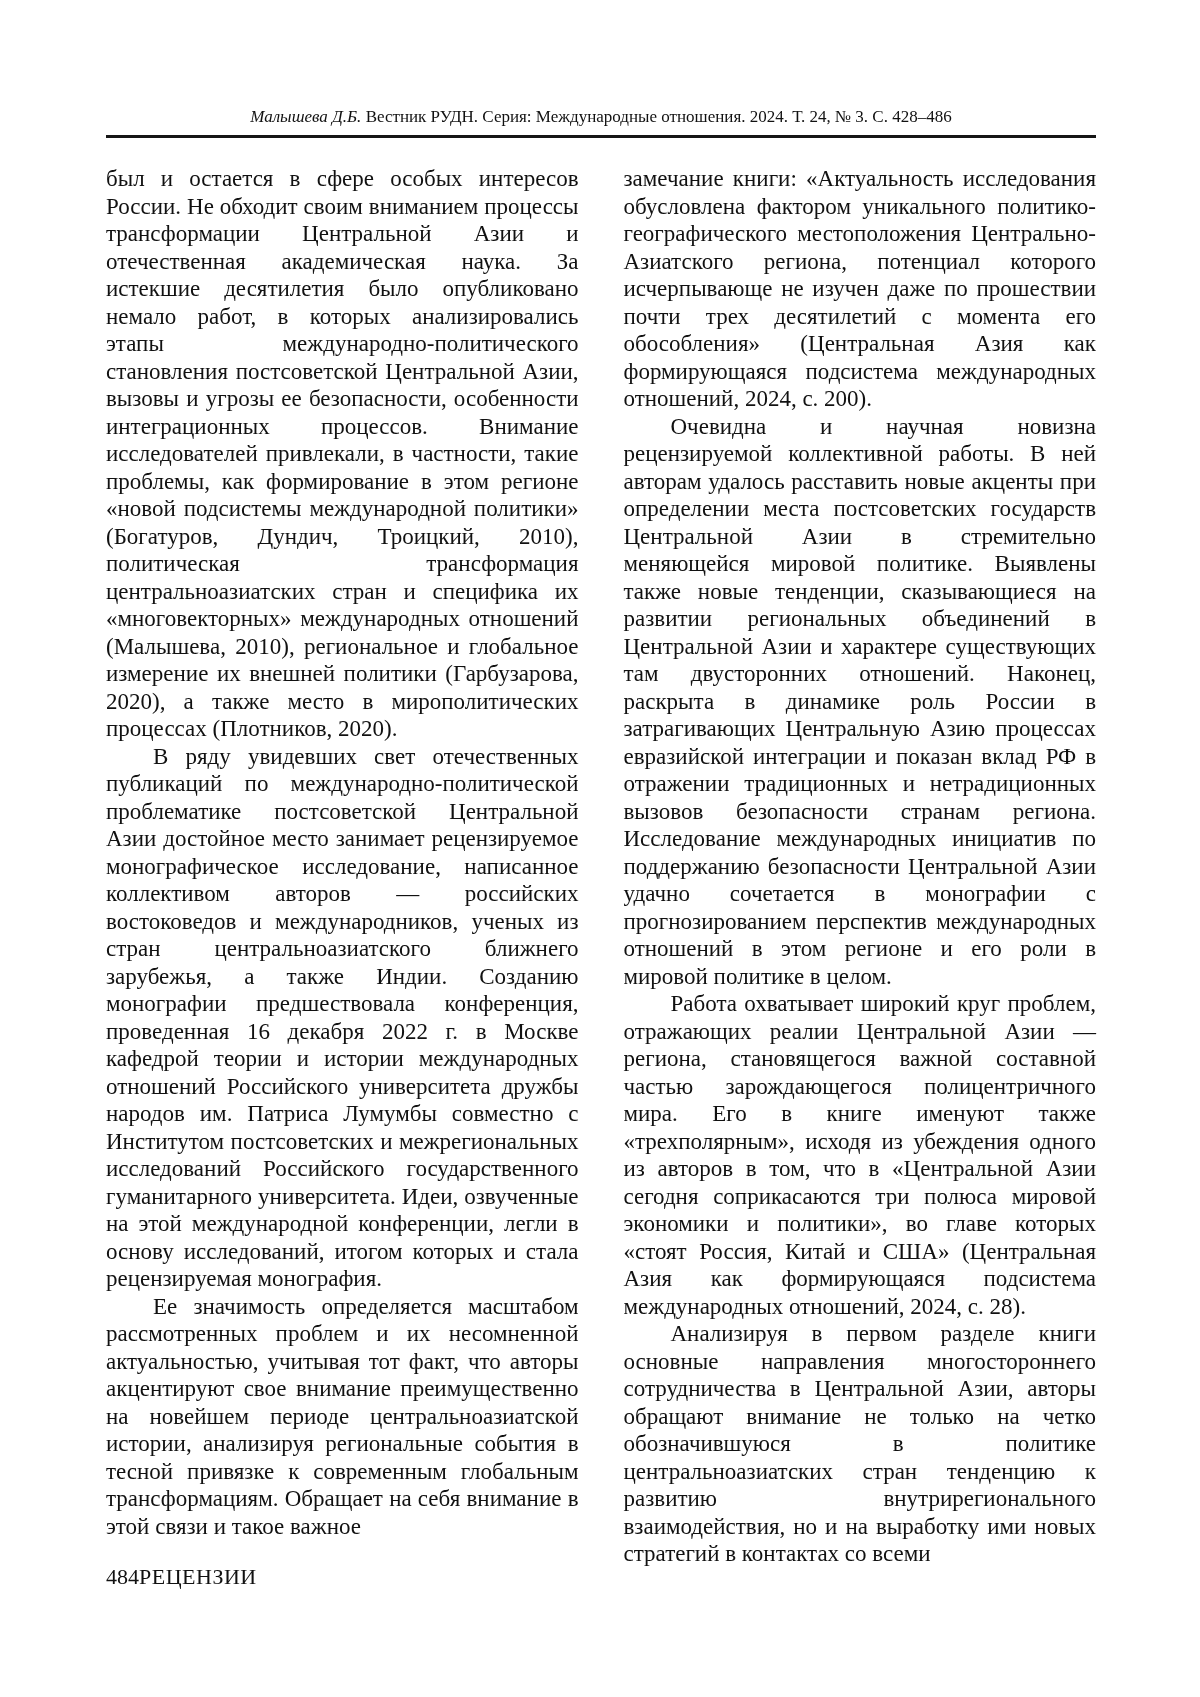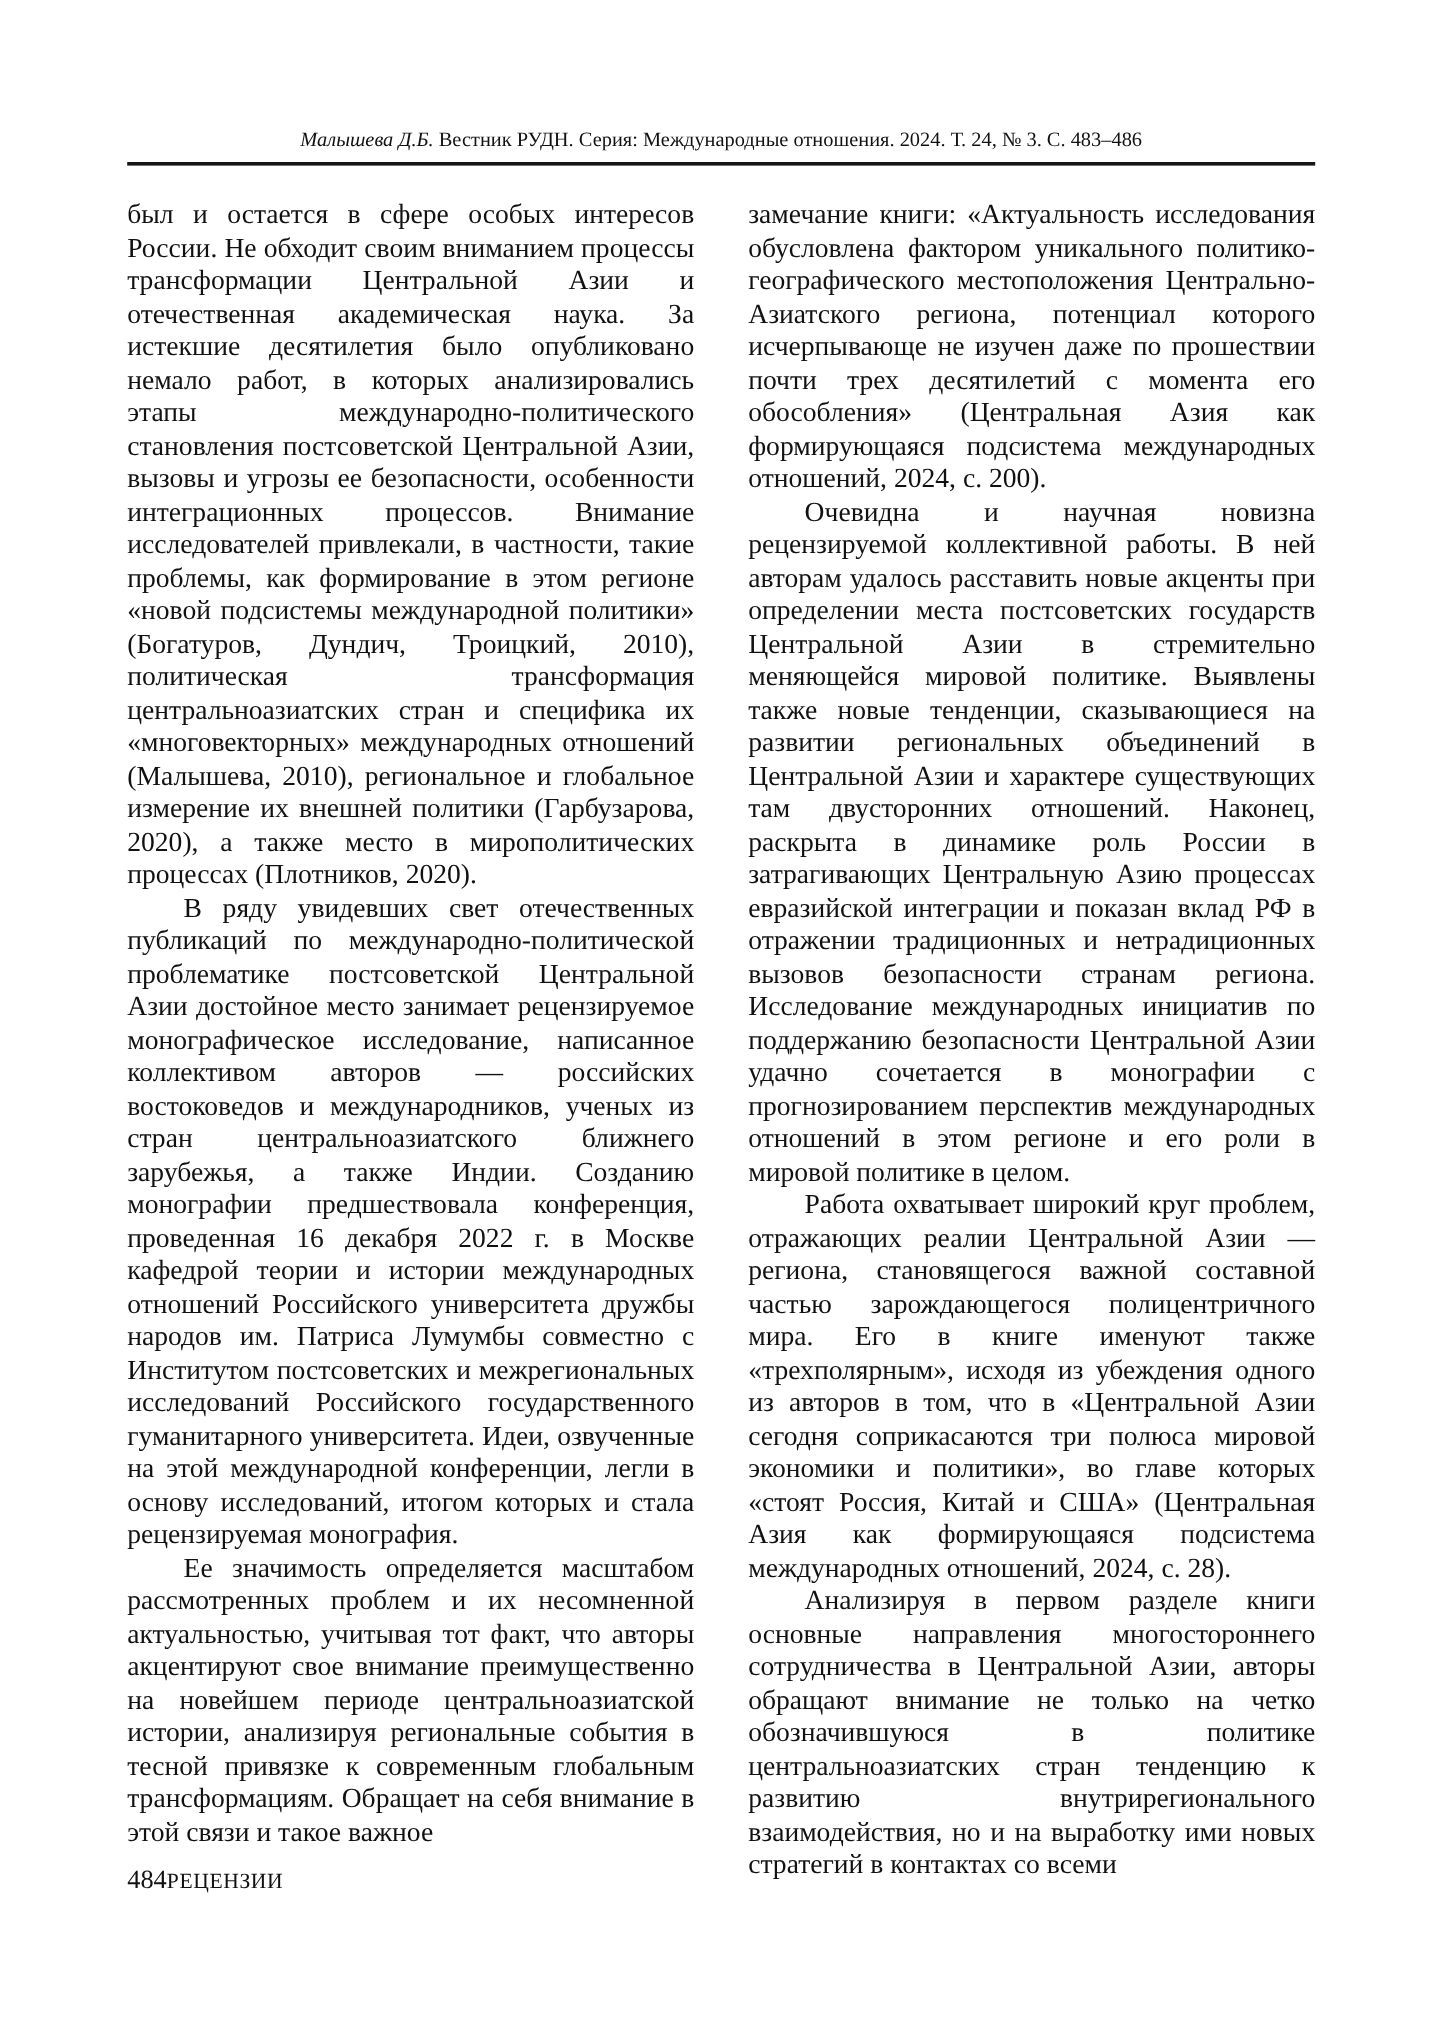--- a/index.html
+++ b/index.html
@@ -55,29 +55,29 @@
   .runfoot {
     position: absolute;
     top: 1553px;
     left: 106px;
     width: 990px;
     display: flex;
     justify-content: flex-start;
     align-items: baseline;
   }
   .pagenum { font-size: 22px; }
-  .section  { font-size: 18px; letter-spacing: 0.5px; }
+  .section  { font-size: 22px; letter-spacing: 0.5px; margin-top: 11px; }
 </style>
 </head>
 <body>
 
 <div class="page">
 
   <div class="runhead-wrap">
-    <p class="runhead"><span class="author">Малышева Д.Б.</span><span> Вестник РУДН. Серия: Международные отношения. 2024. Т. 24, № 3. С. 483–486</span></p>
+    <p class="runhead"><span class="author">Малышева Д.Б.</span><span> Вестник РУДН. Серия: Международные отношения. 2024. Т. 24, № 3. С. 428–486</span></p>
     <div class="head-rule"></div>
   </div>
 
   <main class="columns">
     <section class="col">
       <p class="cont">был и остается в сфере особых интересов России. Не обходит своим вниманием процессы трансформации Центральной Азии и отечественная академическая наука. За истекшие десятилетия было опубликовано немало работ, в которых анализировались этапы международно-политического становления постсоветской Центральной Азии, вызовы и угрозы ее безопасности, особенности интеграционных процессов. Внимание исследователей привлекали, в частности, такие проблемы, как формирование в этом регионе «новой подсистемы международной политики» (Богатуров, Дундич, Троицкий, 2010), политическая трансформация центральноазиатских стран и специфика их «многовекторных» международных отношений (Малышева, 2010), региональное и глобальное измерение их внешней политики (Гарбузарова, 2020), а также место в мирополитических процессах (Плотников, 2020).</p>
       <p>В ряду увидевших свет отечественных публикаций по международно-политической проблематике постсоветской Центральной Азии достойное место занимает рецензируемое монографическое исследование, написанное коллективом авторов — российских востоковедов и международников, ученых из стран центральноазиатского ближнего зарубежья, а также Индии. Созданию монографии предшествовала конференция, проведенная 16 декабря 2022 г. в Москве кафедрой теории и истории международных отношений Российского университета дружбы народов им. Патриса Лумумбы совместно с Институтом постсоветских и межрегиональных исследований Российского государственного гуманитарного университета. Идеи, озвученные на этой международной конференции, легли в основу исследований, итогом которых и стала рецензируемая монография.</p>
       <p>Ее значимость определяется масштабом рассмотренных проблем и их несомненной актуальностью, учитывая тот факт, что авторы акцентируют свое внимание преимущественно на новейшем периоде центральноазиатской истории, анализируя региональные события в тесной привязке к современным глобальным трансформациям. Обращает на себя внимание в этой связи и такое важное</p>
     </section>
 

